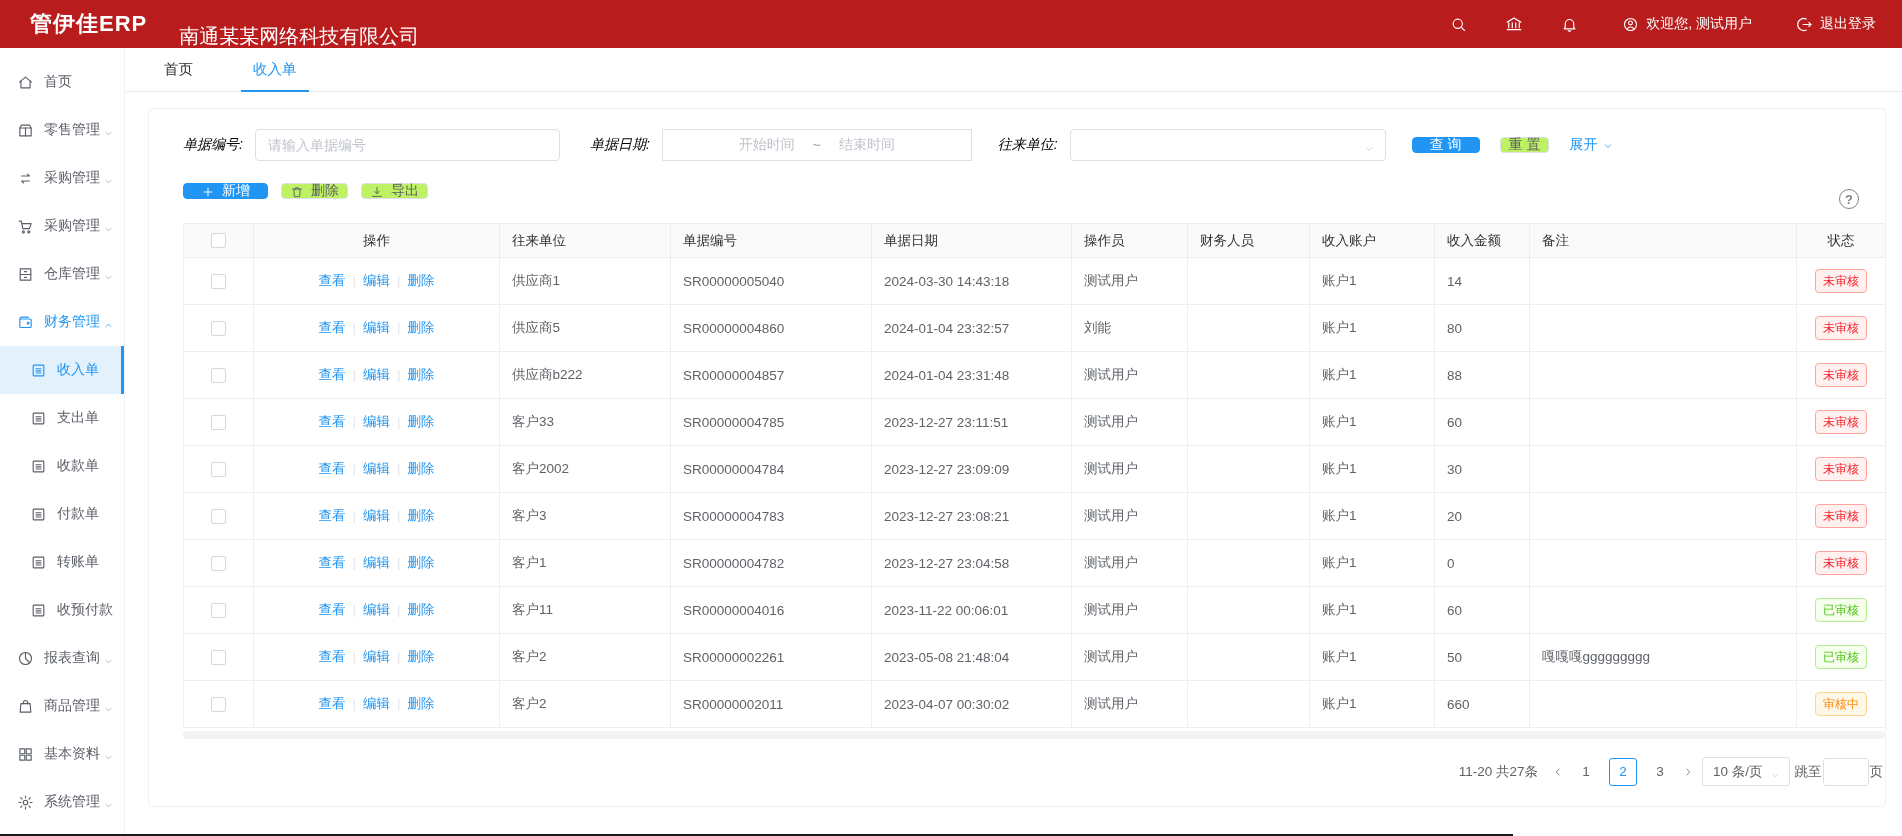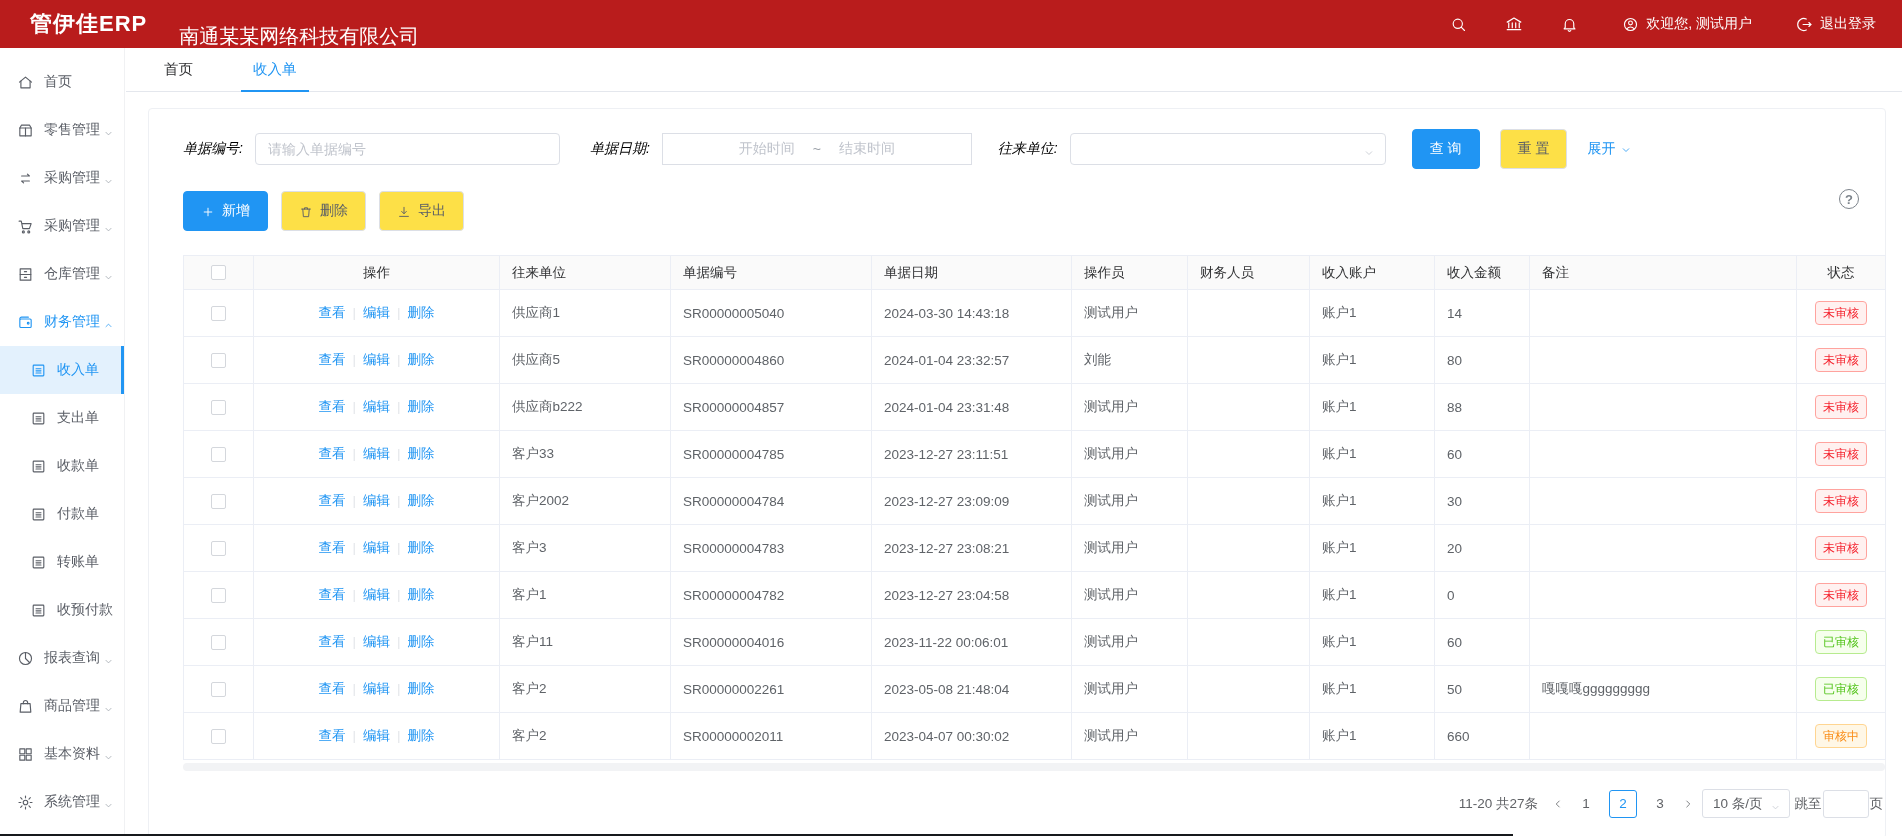--- a/index.html
+++ b/index.html
@@ -54,24 +54,24 @@
                 font-family:"Liberation Sans","DejaVu Sans",sans-serif; }
   .text-input::placeholder { color:#c0c4cc; }
   .ml30 { margin-left:30px; } .ml20 { margin-left:20px; } .ml26 { margin-left:26px; }
   .date-box { width:310px; height:32px; border:1px solid #dcdfe6; border-radius:0;
               display:flex; align-items:center; justify-content:center; gap:18px;
               color:#c0c4cc; font-size:14px; }
   .date-sep { color:#9aa0a8; }
   .select-box { width:316px; height:32px; border:1px solid #dcdfe6; border-radius:4px;
                 position:relative; cursor:pointer; }
   .select-box .chev { position:absolute; right:10px; top:10px; color:#c0c4cc; }
-  .btn { height:40px; border-radius:4px; font-size:14px; display:inline-flex; align-items:center;
+  .btn { height:16px; border-radius:4px; font-size:14px; display:inline-flex; align-items:center;
          justify-content:center; cursor:pointer; font-family:inherit; white-space:nowrap; }
   .btn-primary { background:#2095f3; color:#fff; border:1px solid #2095f3; padding:0 17px; }
-  .btn-default { background:#fde047; color:#5a5e66; border:1px solid #dcdfe6; padding:0 17px; }
+  .btn-default { background:#bef264; color:#5a5e66; border:1px solid #dcdfe6; padding:0 8px; }
   .expand-link { color:#2095f3; display:flex; align-items:center; gap:5px; margin-left:20px; cursor:pointer; }
 
   
   .toolbar { display:flex; align-items:center; gap:13px; padding:22px 34px 16px 34px; }
   .btn .b-ic { margin-right:7px; }
   .help-circle { position:absolute; right:26px; top:80px; width:20px; height:20px; color:#7d848c;
                  border:1.6px solid #7d848c; border-radius:50%; display:flex; align-items:center;
                  justify-content:center; font-size:13px; font-weight:bold; cursor:pointer; }
 
   

